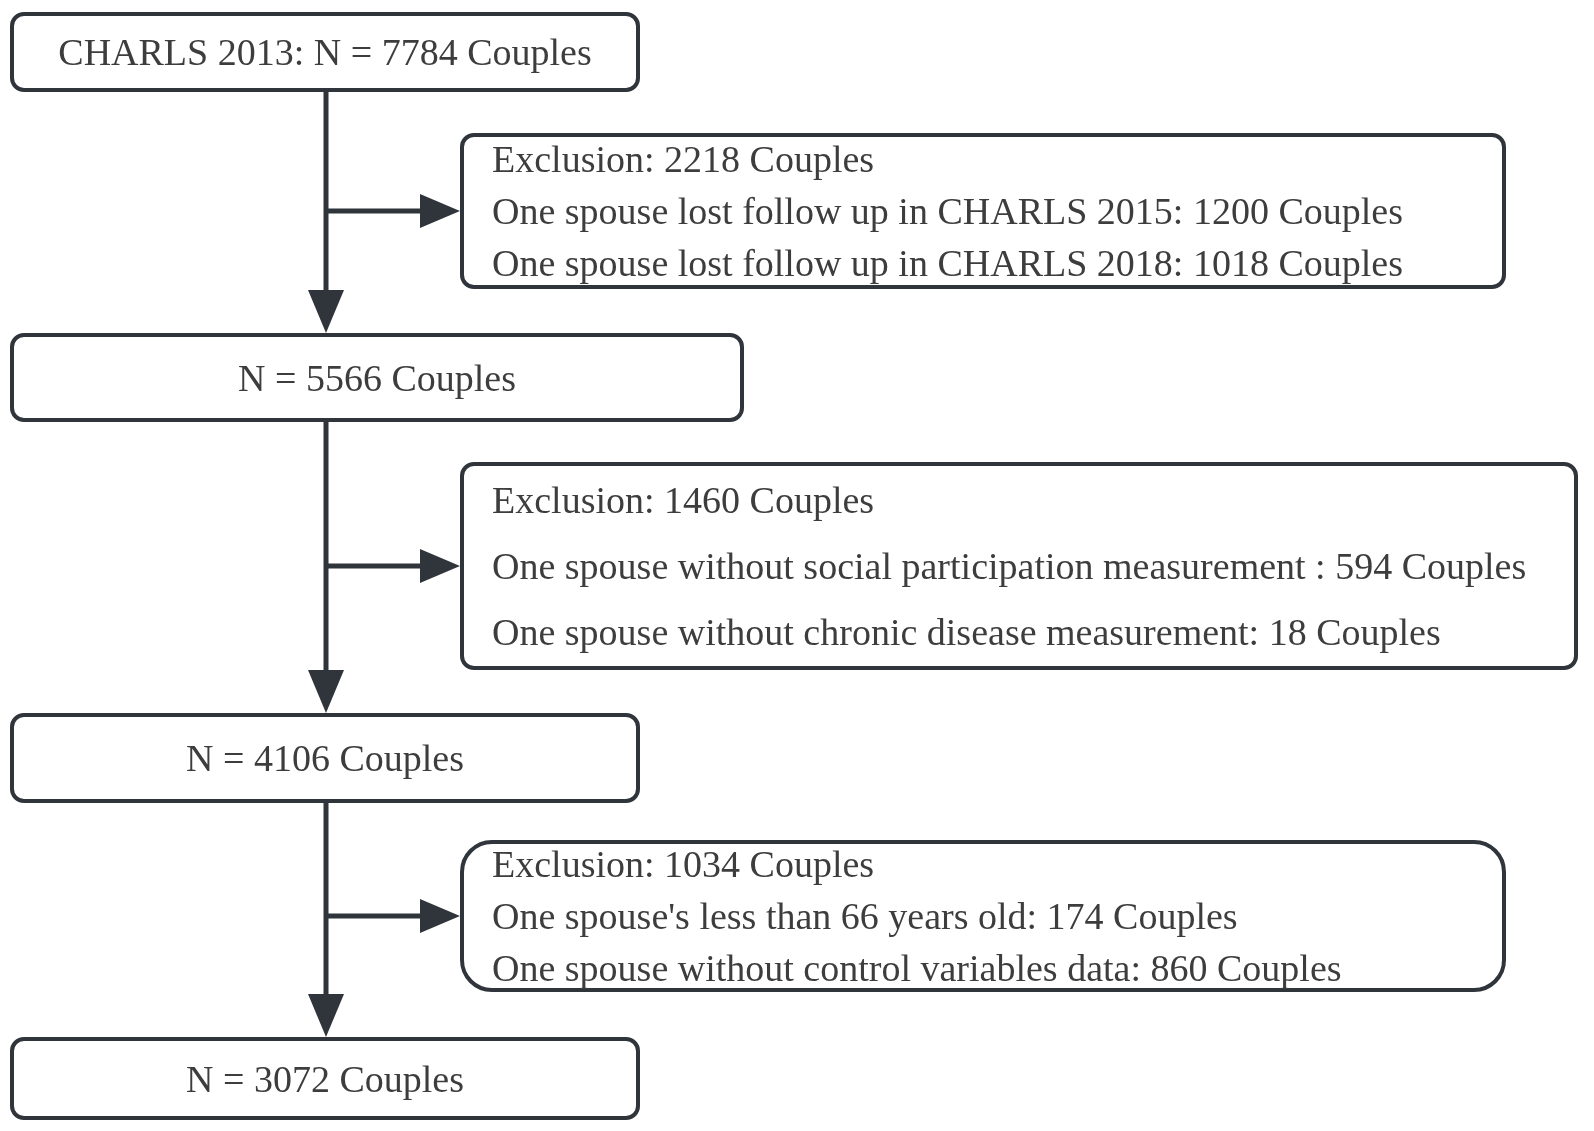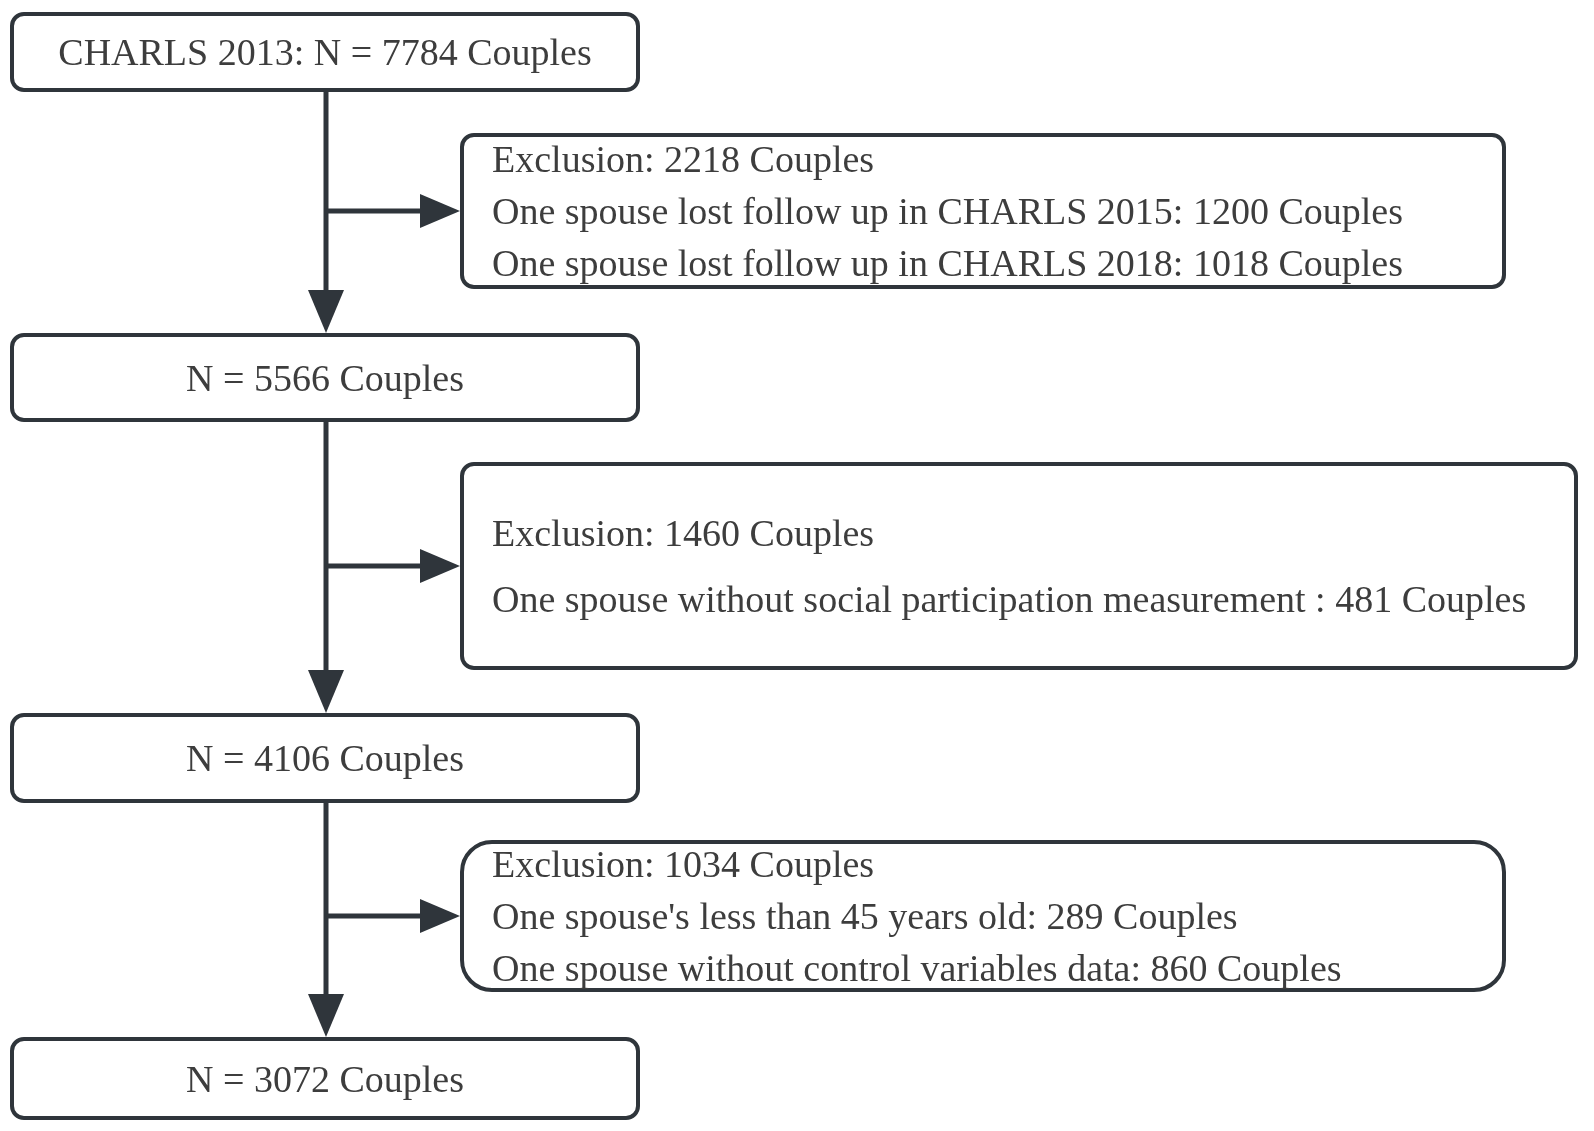--- a/index.html
+++ b/index.html
@@ -36,21 +36,21 @@
     justify-content: center;
     padding: 2px 18px 2px 28px;
     line-height: 52px;
   }
   .node--multiline .line {
     white-space: nowrap;
   }
   
   #node-start        { left: 10px;  top: 12px;   width: 630px;  height: 80px;  }
   #node-exclusion-1  { left: 460px; top: 133px;  width: 1046px; height: 156px; }
-  #node-step-2       { left: 10px;  top: 333px;  width: 630px;  height: 89px;  }
+  #node-step-2       { left: 10px;  top: 333px;  width: 734px;  height: 89px;  }
   #node-exclusion-2  { left: 460px; top: 462px;  width: 1118px; height: 208px; gap: 14px; }
   #node-step-3       { left: 10px;  top: 713px;  width: 630px;  height: 90px;  }
   #node-exclusion-3  { left: 460px; top: 840px;  width: 1046px; height: 152px; border-radius: 32px; }
   #node-final        { left: 10px;  top: 1037px; width: 630px;  height: 83px;  }
 
   .arrow-layer {
     position: absolute;
     left: 0;
     top: 0;
     width: 1594px;
@@ -107,30 +107,31 @@
     <div class="line">One spouse lost follow up in CHARLS 2015: 1200 Couples</div>
     <div class="line">One spouse lost follow up in CHARLS 2018: 1018 Couples</div>
   </div>
 
   <div id="node-step-2" class="node node--center">
     <span>N = 5566 Couples</span>
   </div>
 
   <div id="node-exclusion-2" class="node node--multiline">
     <div class="line">Exclusion: 1460 Couples</div>
-    <div class="line">One spouse without social participation measurement : 481 Couples</div>
+    <div class="line">One spouse without social participation measurement : 594 Couples</div>
+    <div class="line">One spouse without chronic disease measurement: 18 Couples</div>
   </div>
 
   <div id="node-step-3" class="node node--center">
     <span>N = 4106 Couples</span>
   </div>
 
   <div id="node-exclusion-3" class="node node--multiline">
     <div class="line">Exclusion: 1034 Couples</div>
-    <div class="line">One spouse's less than 45 years old: 289 Couples</div>
+    <div class="line">One spouse's less than 66 years old: 174 Couples</div>
     <div class="line">One spouse without control variables data: 860 Couples</div>
   </div>
 
   <div id="node-final" class="node node--center">
     <span>N = 3072 Couples</span>
   </div>
 
 </div>
 
 </body></html>

